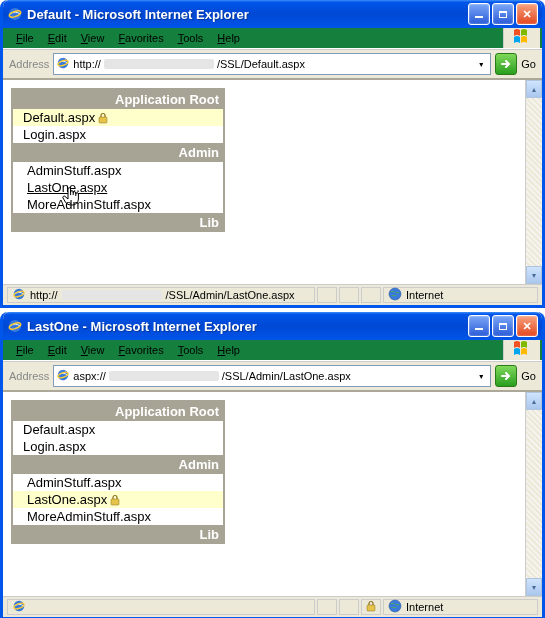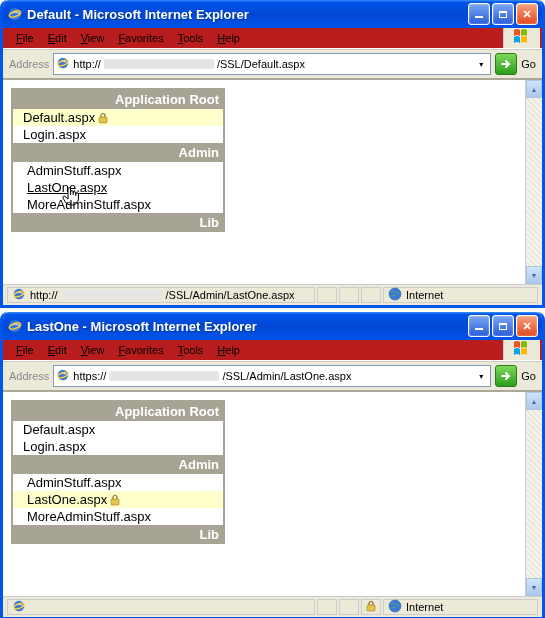--- a/index.html
+++ b/index.html
@@ -42,21 +42,21 @@
     font-size: 11px;
     color: #fff;
     box-shadow: inset 0 0 2px rgba(255,255,255,0.6);
     cursor: default;
   }
   .title-btn.min, .title-btn.max { background: linear-gradient(to bottom, #7ba7f7, #2a5bd7); }
   .title-btn.close { background: linear-gradient(to bottom, #f8a27e, #e24820); }
   .title-btn .min-glyph { width:8px; height:2px; background:#fff; margin-top:6px;}
   .title-btn .max-glyph { width:8px; height:7px; border:1px solid #fff; border-top:2px solid #fff; box-sizing:border-box;}
   .menubar {
-    background: #b91c1c;
+    background: #15803d;
     border-bottom: 1px solid #fff;
     display: flex;
     align-items: center;
     padding: 2px 6px;
     font-size: 11px;
     position: relative;
   }
   .menu-item {
     padding: 2px 7px;
     cursor: default;
@@ -348,21 +348,21 @@
         </div>
       </div>
       <div class="addressbar">
         <span class="addr-label">Address</span>
         <div class="addr-input-wrap">
           <span><svg width="14" height="14" viewBox="0 0 16 16">
               <circle cx="8" cy="8" r="6" fill="#3a7ad9"></circle>
               <path d="M3 8 Q8 4 13 8" stroke="#fff" stroke-width="1" fill="none"></path>
               <ellipse cx="8" cy="8" rx="6" ry="2.5" fill="none" stroke="#ffcc33" stroke-width="1.5" transform="rotate(-20 8 8)"></ellipse>
             </svg></span>
-          <span style="font-size:11px;">https://</span>
+          <span style="font-size:11px;">aspx://</span>
           <span class="blur-span" style="width:110px"></span>
           <span style="font-size:11px;flex:1;">/SSL/Admin/LastOne.aspx</span>
           <span class="addr-drop">▾</span>
         </div>
         <div class="go-btn">
           <svg width="12" height="12" viewBox="0 0 12 12">
             <path d="M2 6 L8 6 M6 3 L9 6 L6 9" stroke="#fff" stroke-width="2" fill="none" stroke-linecap="round"></path>
           </svg>
         </div>
         <span class="go-label">Go</span>

